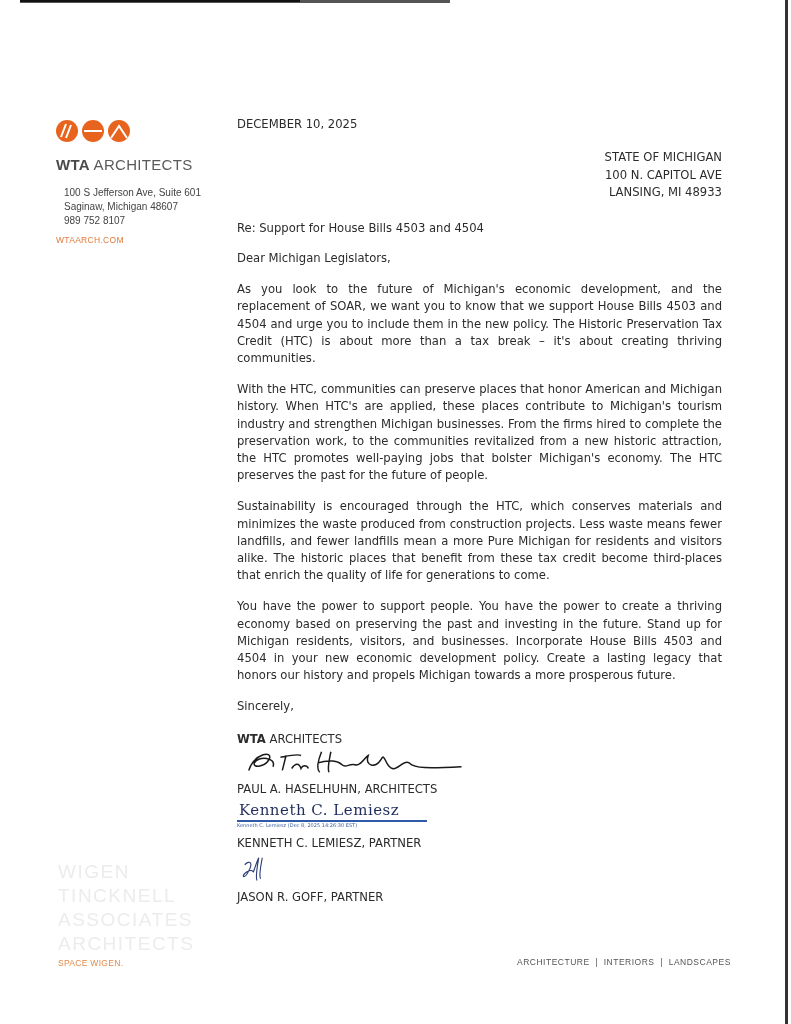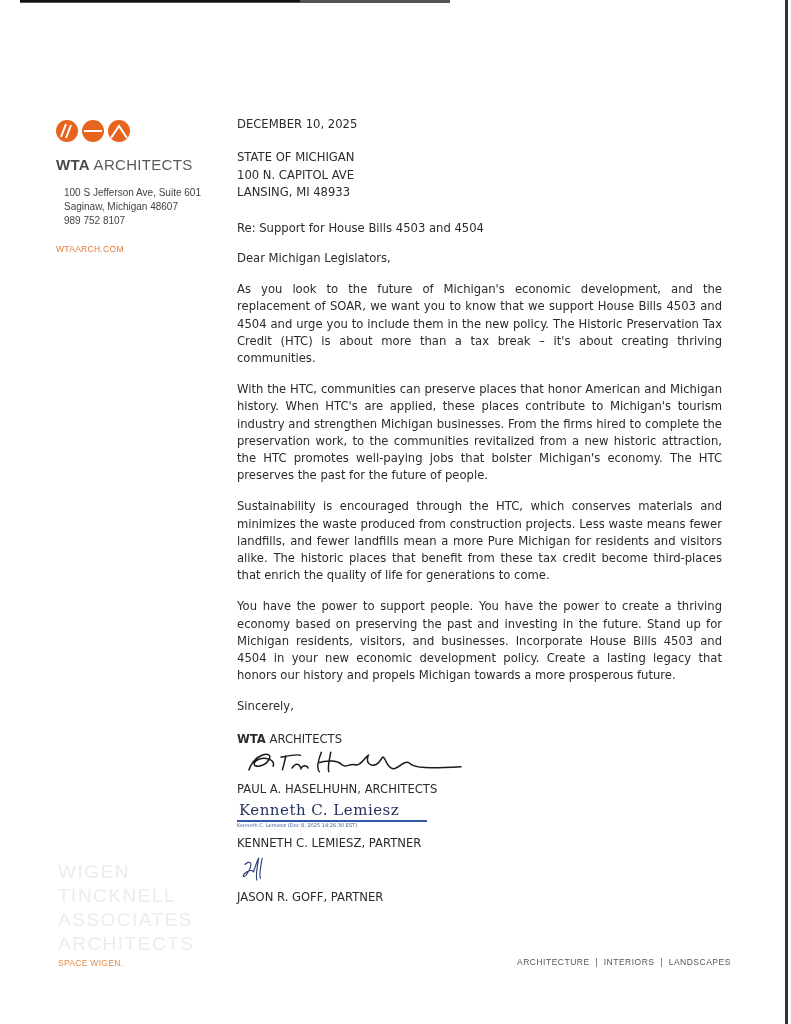--- a/index.html
+++ b/index.html
@@ -11,31 +11,31 @@
   .top-scan2 { position: absolute; left: 20px; top: 0; width: 280px; height: 2px; background: #111; }
   .right-edge { position: absolute; left: 785px; top: 0; width: 3px; height: 1024px; background: #333; }
 
   
   .logo { position: absolute; left: 56px; top: 120px; display: flex; gap: 4px; }
   .logo .circ { width: 22px; height: 22px; border-radius: 50%; background: #e8641e; position: relative; overflow: hidden; }
   .logo svg { position: absolute; left: 0; top: 0; }
   .brand { position: absolute; left: 56px; top: 156px; font-size: 15px; letter-spacing: .3px; color: #5a5a5a; font-family: "Liberation Sans", sans-serif; }
   .brand b { font-weight: 700; color: #4a4a4a; }
   .addr { position: absolute; left: 64px; top: 186px; font-size: 10px; line-height: 14px; color: #444; font-family: "Liberation Sans", sans-serif; }
-  .site { position: absolute; left: 56px; top: 244px; font-size: 8.5px; color: #e07a3a; font-family: "Liberation Sans", sans-serif; letter-spacing: .3px; }
+  .site { position: absolute; left: 56px; top: 235px; font-size: 8.5px; color: #e07a3a; font-family: "Liberation Sans", sans-serif; letter-spacing: .3px; }
 
   .firm-big { position: absolute; left: 58px; top: 860px; font-size: 19px; line-height: 24px; color: #ececec; letter-spacing: 1.5px; font-family: "Liberation Sans", sans-serif; }
   .tagline { position: absolute; left: 58px; top: 958px; font-size: 8.5px; color: #e08a4a; letter-spacing: .3px; font-family: "Liberation Sans", sans-serif; }
   .services { position: absolute; left: 517px; top: 957px; font-size: 8.5px; color: #555; letter-spacing: .5px; font-family: "Liberation Sans", sans-serif; }
 
   
   .letter { position: absolute; left: 237px; top: 116px; width: 485px; font-size: 11.6px; line-height: 17.2px; color: #2b2b2b; }
   .date { margin: 0 0 16px 0; }
   .recipient div { line-height: 17.5px; }
-  .recipient { margin-bottom: 18px; }
+  .recipient { margin-bottom: 18px; text-align: right; }
   .re { margin-bottom: 13px; }
   .salutation { margin-bottom: 14px; }
   .para { text-align: justify; margin: 0 0 14px 0; }
   .closing { margin: 2px 0 15px 0; }
   .firm-sig { margin: 0; }
   .firm-sig b { font-weight: 700; }
   .sig-img { height: 28px; margin: 0; }
   .signer { margin: 0 0 4px 0; }
   .kcl-script { font-family: "DejaVu Serif", serif; font-size: 15px; color: #1f2d5c; letter-spacing: .5px; padding-left: 2px; }
   .kcl-line { width: 190px; height: 1.5px; background: #2f5aa8; margin: 1px 0 0 0; }

